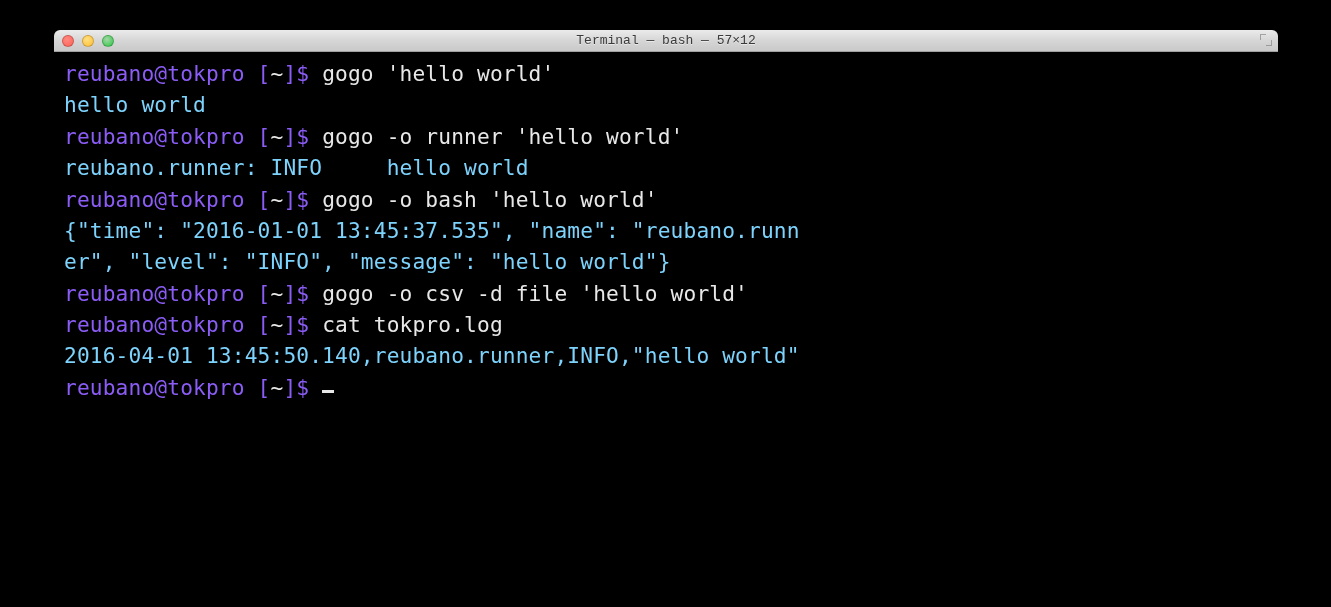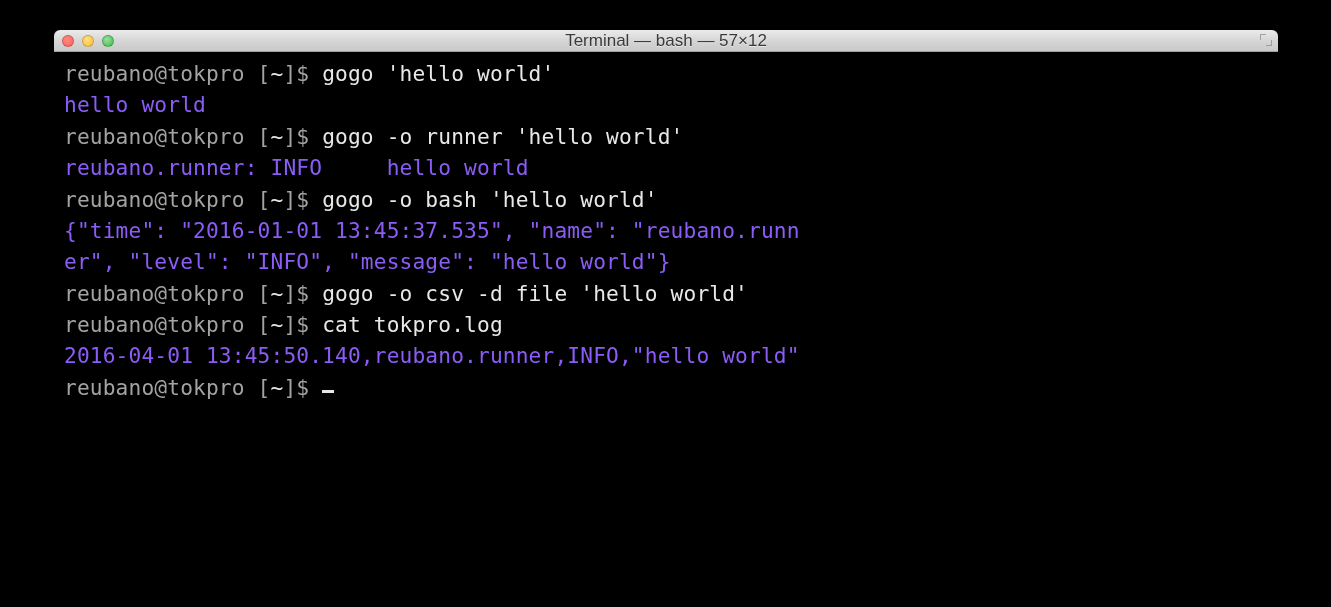--- a/index.html
+++ b/index.html
@@ -39,22 +39,22 @@
       border-radius: 50%;
       border: 0.5px solid rgba(0,0,0,0.2);
     }
     .light.red { background: radial-gradient(circle at 40% 35%, #ff8a80, #ff5f57); }
     .light.yellow { background: radial-gradient(circle at 40% 35%, #ffe082, #ffbd2e); }
     .light.green { background: radial-gradient(circle at 40% 35%, #a5d6a7, #28c940); }
     .title {
       position: absolute;
       left: 50%;
       transform: translateX(-50%);
-      font-family: Liberation Sans, sans-serif;
-      font-size: 17px;
+      font-family: Liberation Mono, monospace;
+      font-size: 13px;
       color: #3a3a3a;
       text-shadow: 0 1px 0 rgba(255,255,255,0.5);
     }
     .expand-icon {
       position: absolute;
       right: 6px;
       top: 4px;
       width: 12px;
       height: 12px;
       opacity: 0.5;
@@ -73,22 +73,22 @@
       background: #000;
       padding: 6px 10px 80px 10px;
       font-family: "Menlo", "Monaco", "Consolas", monospace;
       font-size: 21.2px;
       line-height: 1.48;
       letter-spacing: 0.15px;
       white-space: pre;
       overflow: hidden;
     }
     .white { color: #e8e8e8; }
-    .magenta { color: #a3a3a3; }
-    .green { color: #8b5cf6; }
+    .magenta { color: #8b5cf6; }
+    .green { color: #7dd3fc; }
     .cursor {
       display: inline-block;
       width: 12px;
       height: 3px;
       background: #e8e8e8;
       vertical-align: baseline;
       margin-bottom: 2px;
     }
   </style>
 </head>

